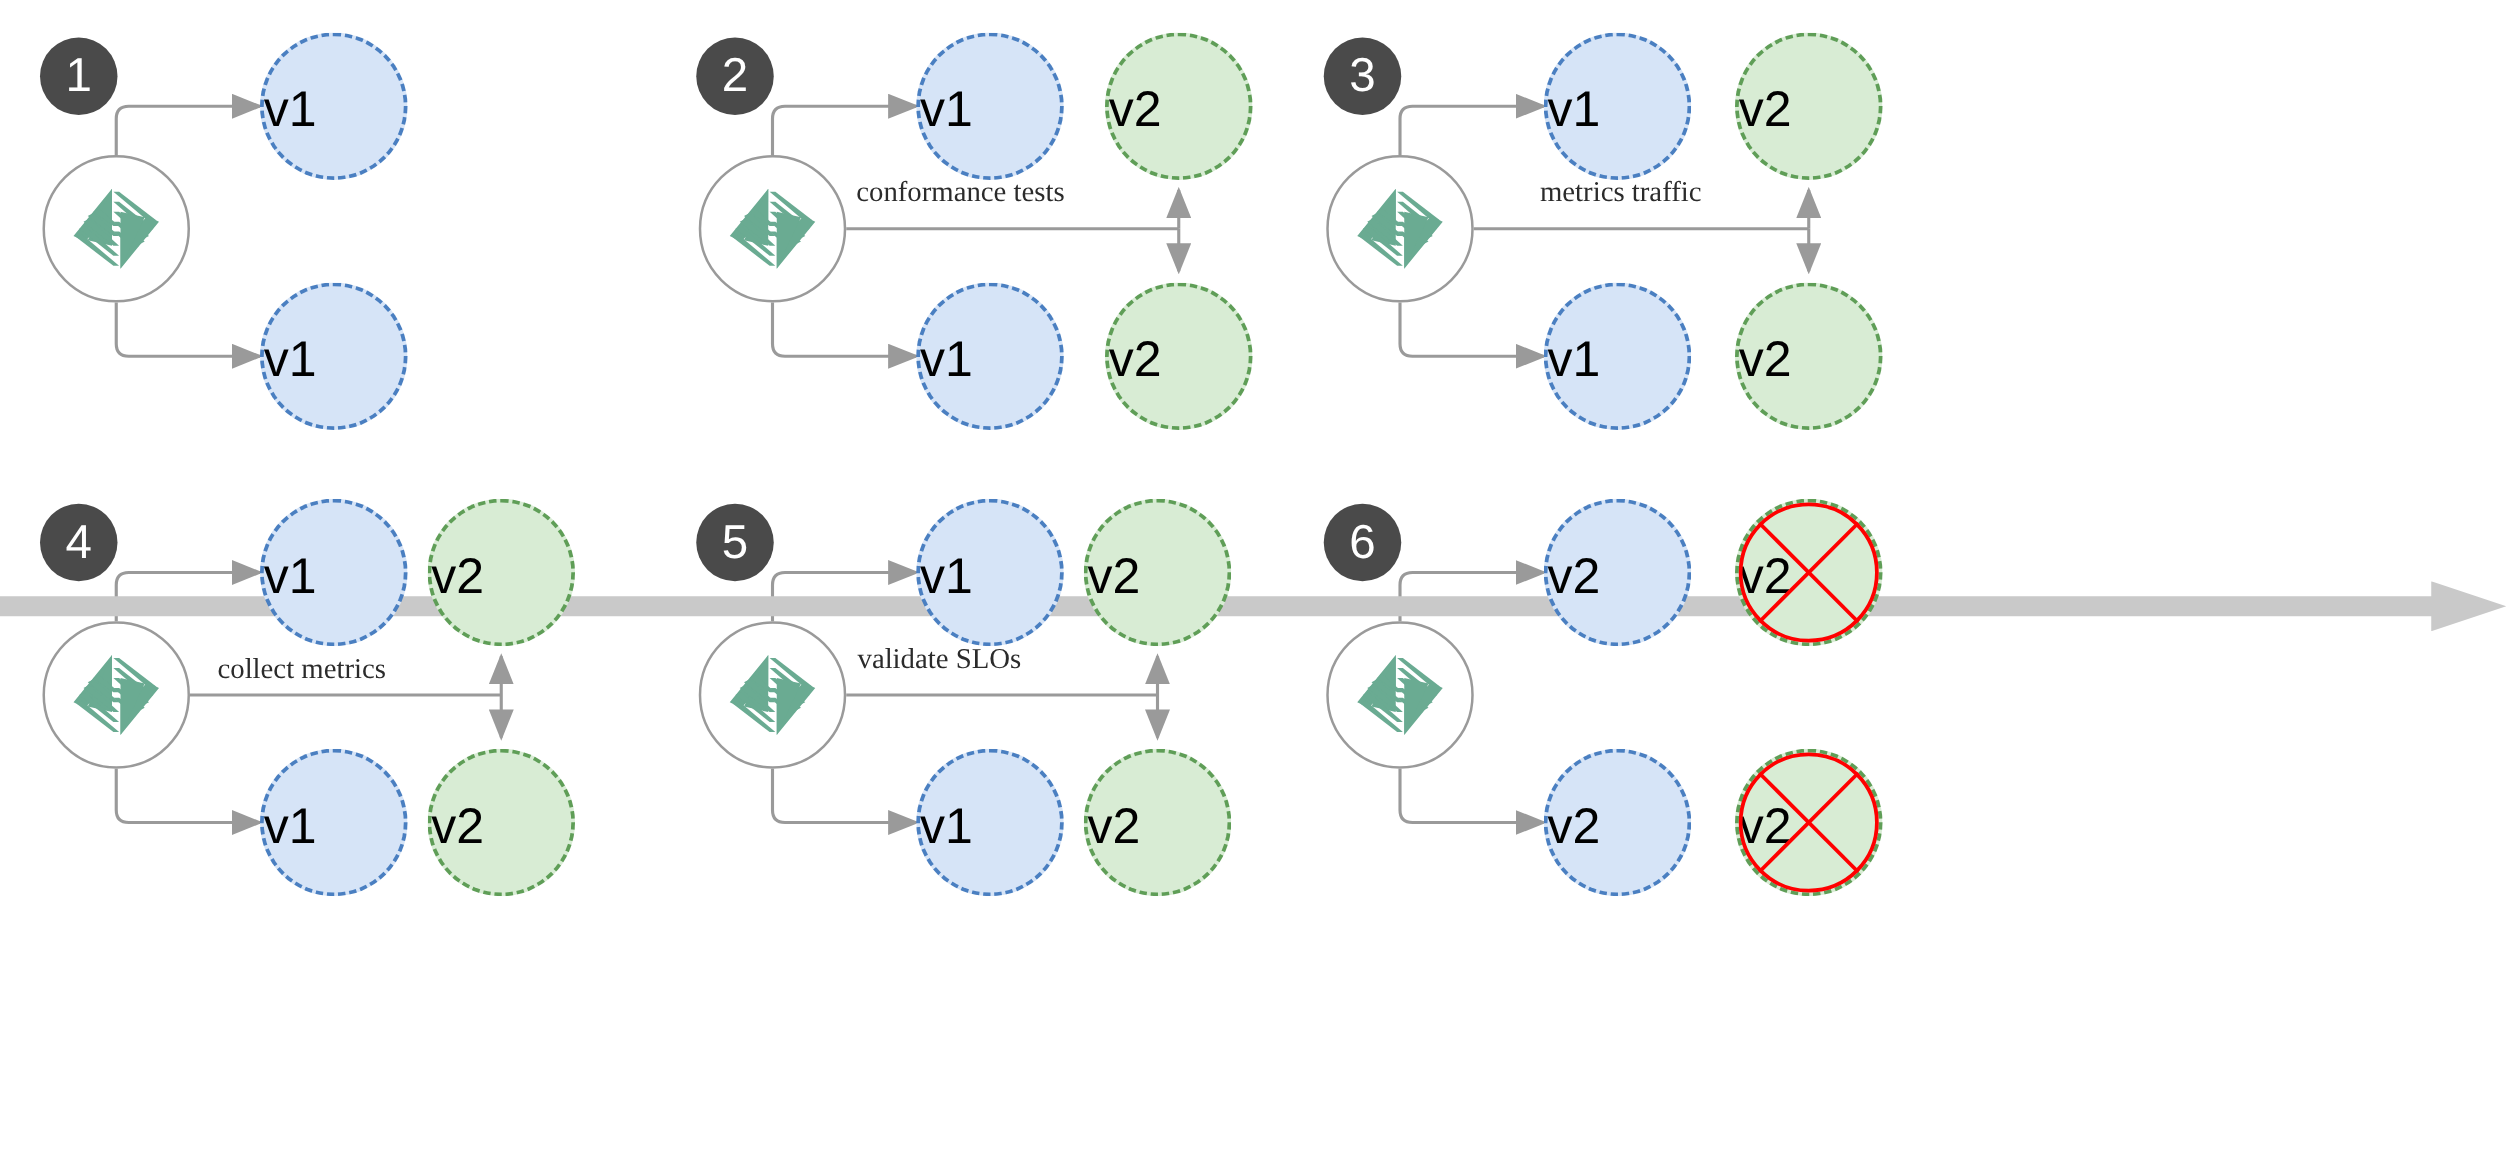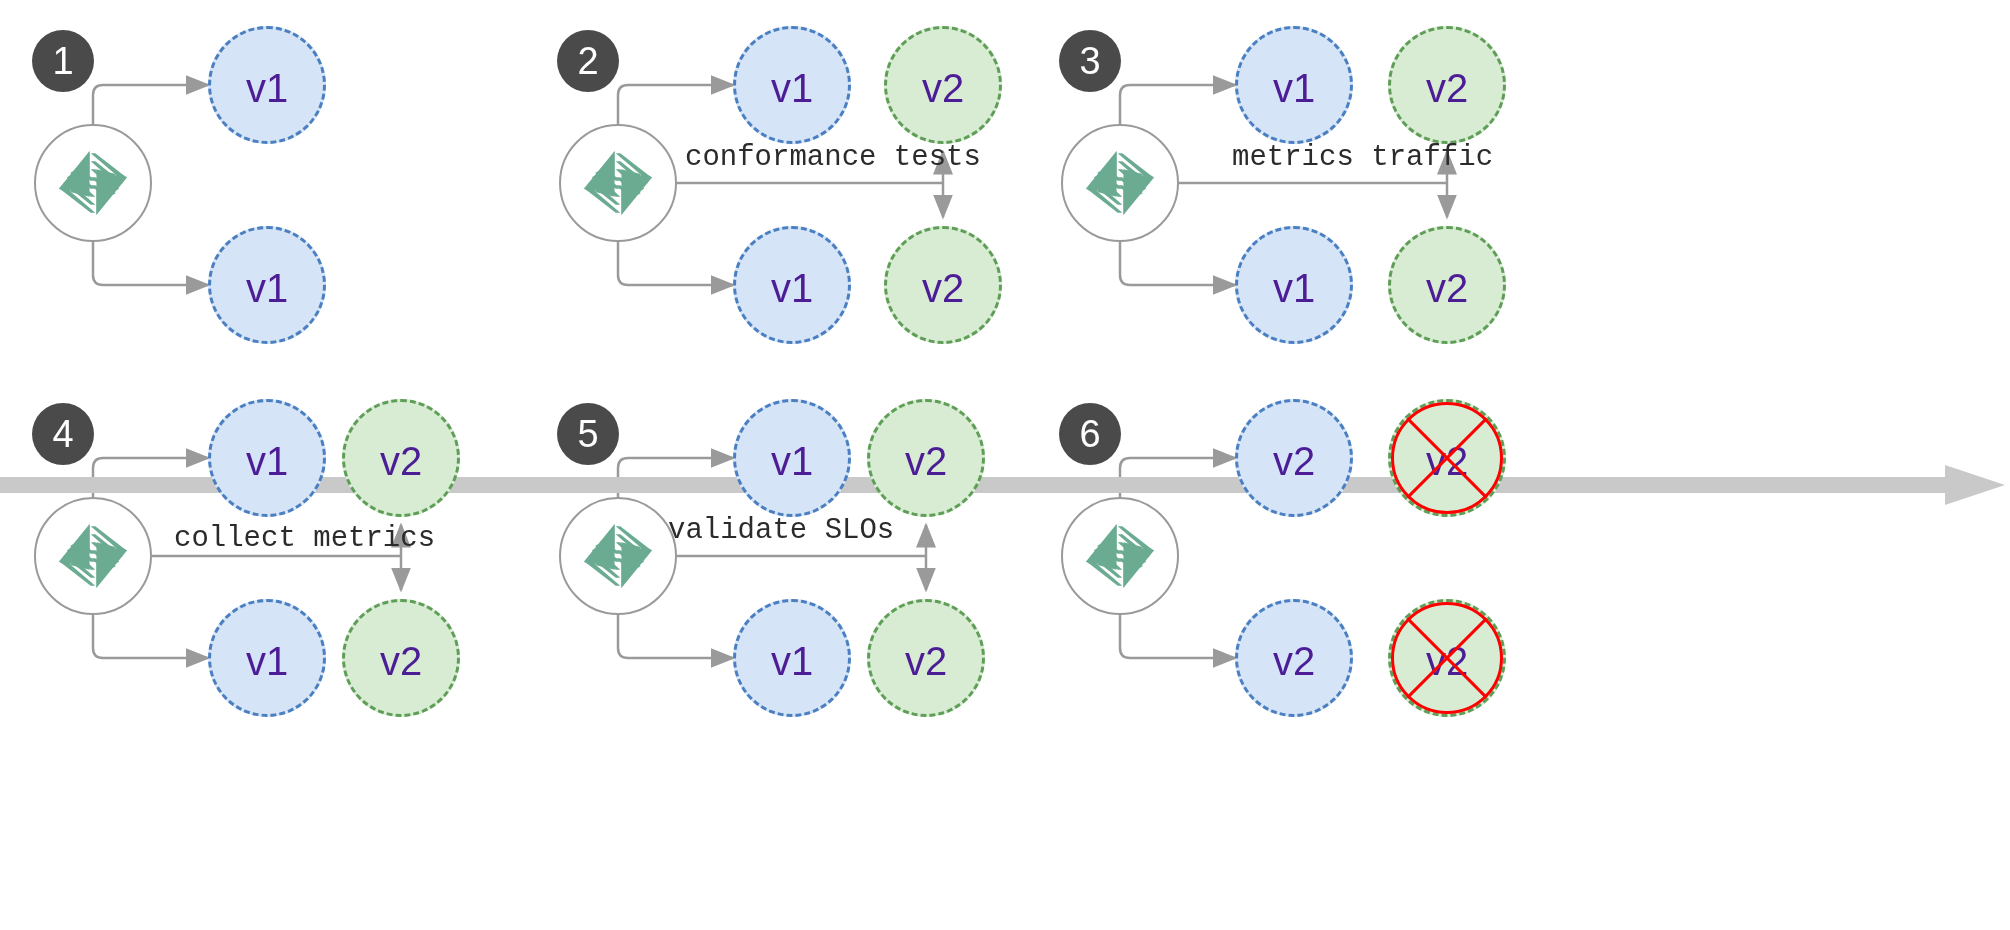--- a/index.html
+++ b/index.html
@@ -27,24 +27,24 @@
     line-height: 62px;
     text-align: center;
     font-family: "Liberation Sans", sans-serif;
   }
 
   
   .node {
     position: absolute;
     width: 118px; height: 118px;
     border-radius: 50%;
-    text-align: center;
+    text-align: left;
     line-height: 118px;
     font-size: 40px;
-    color: #4c1d95;
+    color: #000000;
     font-family: "Liberation Sans", sans-serif;
   }
   .node.blue {
     background: #d6e4f7;
     border: 3px dashed #4a7fc1;
   }
   .node.green {
     background: #d8ecd4;
     border: 3px dashed #5f9e57;
   }
@@ -86,24 +86,24 @@
   .wires {
     position: absolute;
     left: 0; top: 0;
     width: 2010px; height: 930px;
     pointer-events: none;
   }
 
   
   .edge-label {
     position: absolute;
-    font-size: 29px;
+    font-size: 23px;
     color: #2b2b2b;
     white-space: nowrap;
-    font-family: Liberation Mono, monospace;
+    font-family: Liberation Serif, serif;
   }
 
   
   .timeline {
     position: absolute;
     left: 0;
     top: 465px;
     width: 2010px;
     height: 40px;
   }
@@ -295,21 +295,21 @@
         <path d="M52 48 L48 48 L34 38 L38 36 Z"></path>
       </g>
     </svg>
   </div>
 
   <div class="node blue" style="left:733px; top:399px;">v1</div>
   <div class="node blue" style="left:733px; top:599px;">v1</div>
   <div class="node green" style="left:867px; top:399px;">v2</div>
   <div class="node green" style="left:867px; top:599px;">v2</div>
 
-  <div class="edge-label" style="left:668px; top:514px;">validate SLOs</div>
+  <div class="edge-label" style="left:686px; top:514px;">validate SLOs</div>
 
   <div class="step-badge" style="left:1059px; top:403px;">6</div>
 
   <div class="gateway" style="left:1061px; top:497px;">
     <svg width="114" height="114" viewBox="0 0 100 100">
       <g fill="#6aab92">
         <path d="M47 22 L20 55 L28 59 L43 44 L47 47 Z"></path>
         <path d="M47 22 L47 62 L30 58 Z"></path>
         <path d="M48 24 L52 24 L78 44 L74 46 Z"></path>
         <path d="M48 31 L52 31 L76 50 L72 52 Z"></path>

